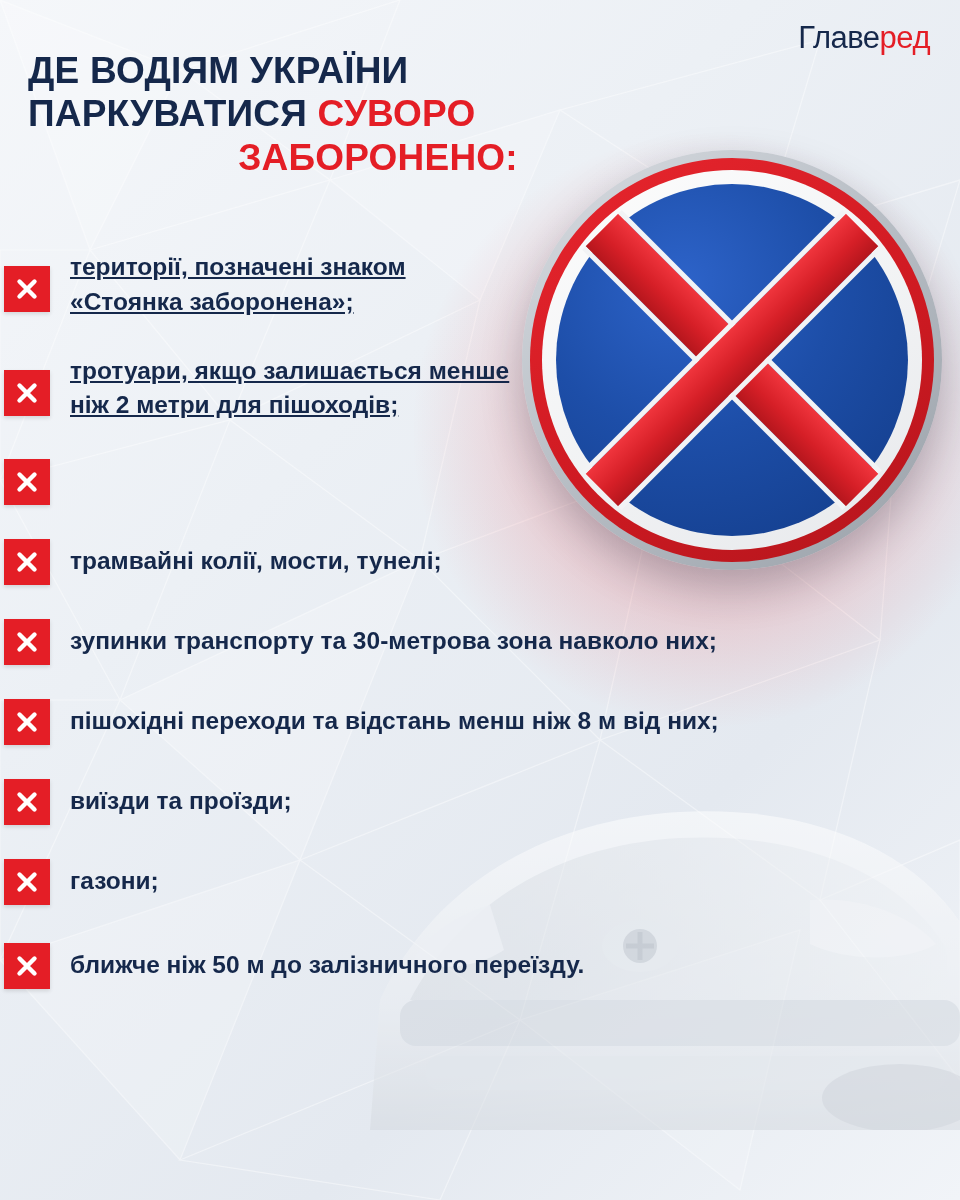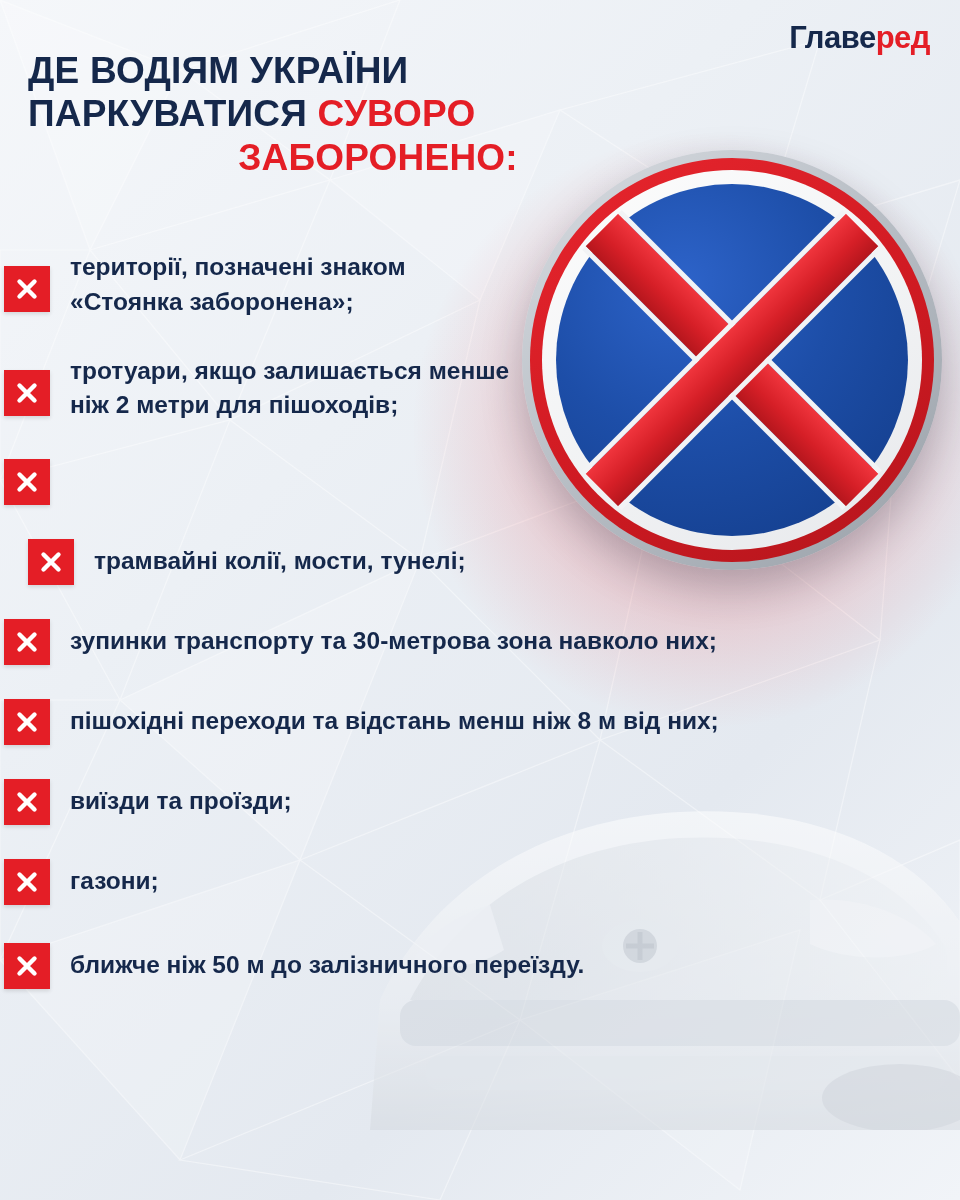--- a/index.html
+++ b/index.html
@@ -43,21 +43,21 @@
     background: radial-gradient(circle at 50% 50%, rgba(228,30,38,0.30) 0%, rgba(228,30,38,0.14) 42%, rgba(228,30,38,0.0) 68%);
     pointer-events: none;
   }
 
   
   .brand {
     position: absolute;
     top: 22px;
     right: 30px;
     font-size: 31px;
-    font-weight: bold;
+    font-weight: normal;
     letter-spacing: -0.5px;
     line-height: 1;
     white-space: nowrap;
   }
   .brand .b1 { color: #15284b; }
   .brand .b2 { color: #e41e26; }
 
   
   .headline {
     position: absolute;
@@ -162,28 +162,28 @@
   }
   .x-badge svg { display: block; }
   .item-text {
     font-size: 24.5px;
     font-weight: bold;
     line-height: 1.42;
     color: #15284b;
     padding-top: 5px;
     max-width: 880px;
   }
-  .item.tall .item-text { padding-top: 0px; }
+  .item.tall .item-text { padding-top: 0px; text-decoration: underline; }
   .item.tall .x-badge { margin-top: 16px; }
 
   
   .item.r1 { margin-bottom: 34px; }
   .item.r2 { margin-bottom: 36px; }
   .item.r3 { margin-bottom: 34px; }
-  .item.r4 { margin-bottom: 34px; padding-left: 24px; }
+  .item.r4 { margin-bottom: 34px; }
   .item.r5 { margin-bottom: 34px; }
   .item.r6 { margin-bottom: 34px; }
   .item.r7 { margin-bottom: 34px; }
   .item.r8 { margin-bottom: 38px; }
 </style>
 </head>
 <body>
 
 <div class="poster">
 

